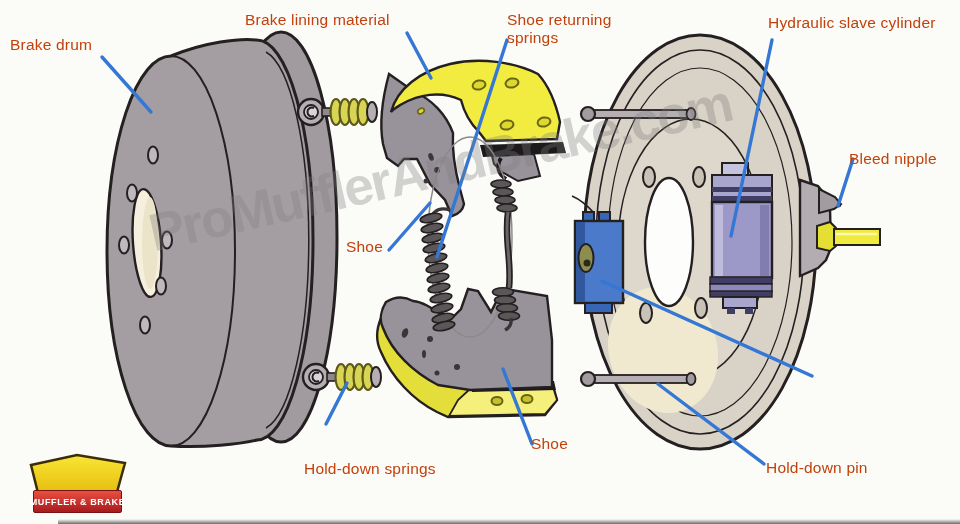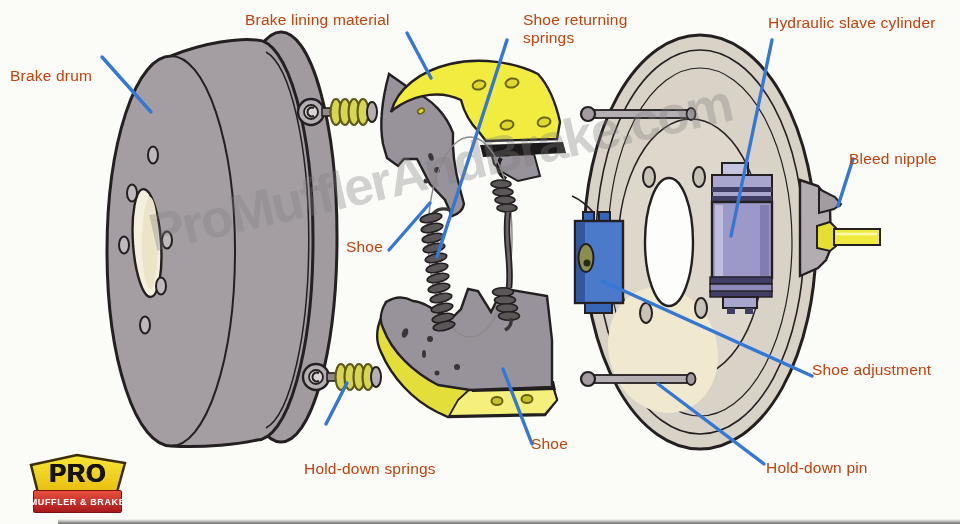--- a/index.html
+++ b/index.html
@@ -8,23 +8,23 @@
     background:#fbfbf8;
     font-family:"Liberation Sans", sans-serif;
   }
   #stage { position:absolute; inset:0; }
   svg.diagram { position:absolute; left:0; top:0; z-index:1; }
 
   .label {
     position:absolute; z-index:10;
     font-size:15.5px; line-height:1.15; color:#c2410c; letter-spacing:0.2px;
   }
-  .lbl-brake-drum       { left:10px;  top:67px;text-align:right; }
+  .lbl-brake-drum       { left:10px;  top:36px;text-align:right; }
   .lbl-brake-lining     { left:245px; top:11px; }
-  .lbl-shoe-returning   { left:507px; top:11px; width:116px;margin-left:16px; }
+  .lbl-shoe-returning   { left:507px; top:11px; width:116px; }
   .lbl-hydraulic        { left:768px; top:14px; }
   .lbl-bleed            { left:849px; top:150px; }
   .lbl-shoe-upper       { left:346px; top:238px; }
   .lbl-hold-down-springs{ left:304px; top:432px;margin-top:28px; }
   .lbl-shoe-lower       { left:531px; top:435px; }
   .lbl-shoe-adjustment  { left:812px; top:361px; }
   .lbl-hold-down-pin    { left:766px; top:459px; }
 
   .watermark {
     position:absolute; left:150px; top:207px; z-index:5;
@@ -251,26 +251,24 @@
 <div class="watermark">ProMufflerAndBrake.com</div>
 
 <div class="label lbl-brake-drum">Brake drum</div>
 <div class="label lbl-brake-lining">Brake lining material</div>
 <div class="label lbl-shoe-returning">Shoe returning springs</div>
 <div class="label lbl-hydraulic">Hydraulic slave cylinder</div>
 <div class="label lbl-bleed">Bleed nipple</div>
 <div class="label lbl-shoe-upper">Shoe</div>
 <div class="label lbl-hold-down-springs">Hold-down springs</div>
 <div class="label lbl-shoe-lower">Shoe</div>
-<div class="label lbl-shoe-adjustment">Shoe adjustment</div>
 <div class="label lbl-hold-down-pin">Hold-down pin</div>
 
 <div class="logo">
   <svg width="100" height="60" viewBox="0 0 100 60">
     <polygon points="3,13 49,3 97,11 89,40 10,41" fill="url(#gold)" stroke="#3b2d06" stroke-width="2.5"></polygon>
   </svg>
-  <div class="logo-pro">PRO</div>
   <div class="logo-band">MUFFLER &amp; BRAKE</div>
 </div>
 
 <div class="bottom-edge"></div>
 
 </div>
 
 </body></html>

